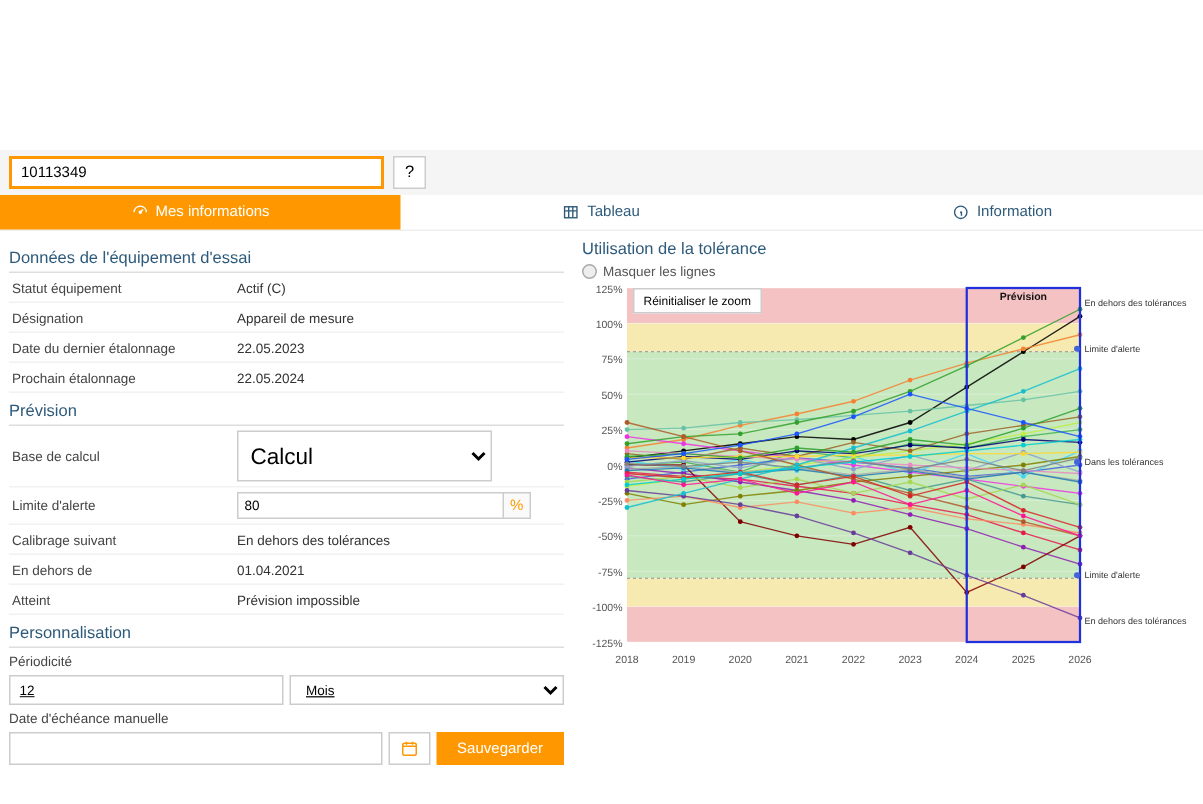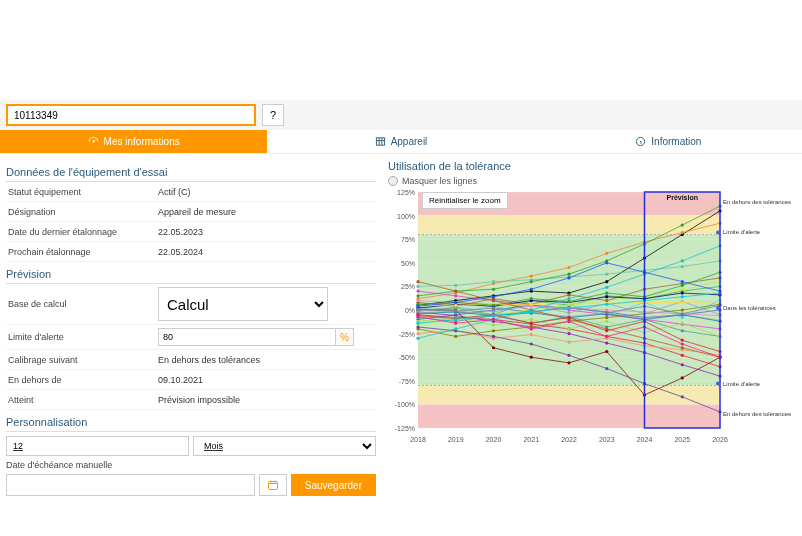--- a/index.html
+++ b/index.html
@@ -58,21 +58,21 @@
       </span>
       <span>Mes informations</span>
     </div>
     <div class="tab">
       <span class="ico">
         <svg viewBox="0 0 24 24" width="11" height="11" fill="none" stroke="#2d5a7a" stroke-width="2">
             <rect x="3" y="4" width="18" height="16"></rect>
             <path d="M3 10h18M9 4v16M15 4v16"></path>
           </svg>
       </span>
-      <span>Appareil</span>
+      <span>Tableau</span>
     </div>
     <div class="tab">
       <span class="ico">
         <svg viewBox="0 0 24 24" width="11" height="11" fill="none" stroke="#2d5a7a" stroke-width="2">
             <circle cx="12" cy="12" r="9"></circle>
             <path d="M12 8h.01M11 12h2v5"></path>
           </svg>
       </span>
       <span>Information</span>
     </div>
@@ -109,28 +109,29 @@
           <input class="inp-pct" value="80" style="">
           <span class="pct-addon">%</span>
         </div>
       </div>
       <div class="row">
           <div class="label">Calibrage suivant</div>
           <div class="value">En dehors des tolérances</div>
         </div>
       <div class="row">
           <div class="label">En dehors de</div>
-          <div class="value">09.10.2021</div>
+          <div class="value">01.04.2021</div>
         </div>
       <div class="row">
           <div class="label">Atteint</div>
           <div class="value">Prévision impossible</div>
         </div>
 
       <div class="section-title">Personnalisation</div>
+      <div class="small-label">Périodicité</div>
       <div class="period-row">
         <input class="inp" value="12" style="">
         <select class="unit"><option>Mois</option></select>
       </div>
       <div class="small-label">Date d'échéance manuelle</div>
       <div class="due-row">
         <input class="due-inp" style="">
         <div class="cal-btn">
           <span>
             <svg viewBox="0 0 24 24" width="12" height="12" fill="none" stroke="#ff9800" stroke-width="2">

